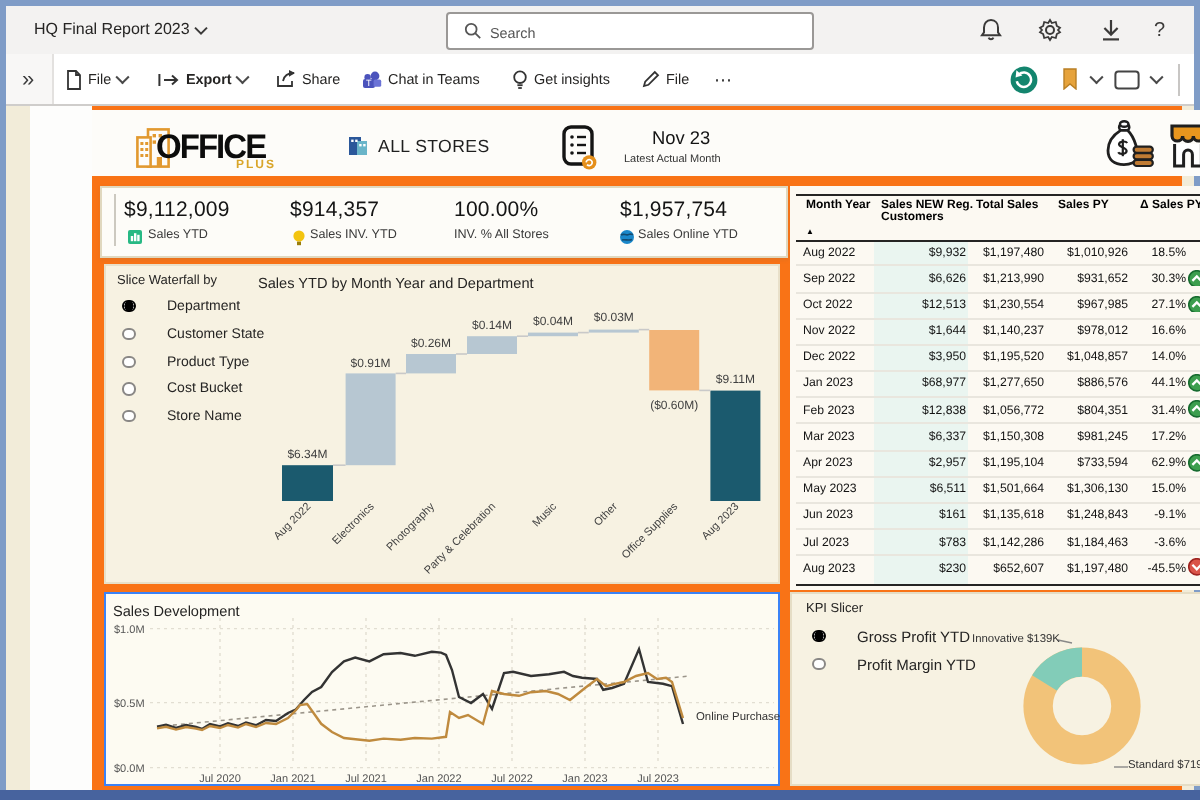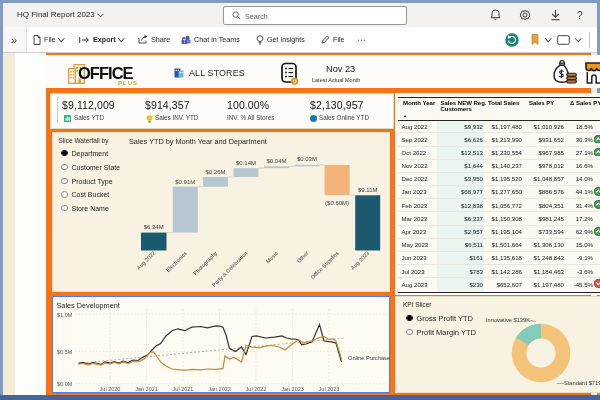--- a/index.html
+++ b/index.html
@@ -32,21 +32,21 @@
 
 #wf { position:absolute; left:37px; top:79px; width:338px; height:160px; background:#f7f2e2; border:1px solid #e8e0c9; }
 
 #sd { position:absolute; left:37px; top:242.5px; width:338px; height:97px; background:#fdfbf2; border:1px solid #3b82f6; }
 
 #tbl { position:absolute; left:380px; top:40px; width:215px; height:202px; background:#fcf9f2; }
 
 #br { position:absolute; left:380px; top:242.5px; width:215px; height:97px; background:#f7f2e2; border:1px solid #e5ddc5; }
 .radio { width:6.5px; height:6.5px; border:1px solid #8a8886; border-radius:50%; background:#fff; display:inline-block; }
 .radio.sel { border:1px solid #000; background:radial-gradient(circle, #000 0 2.2px, #fff 2.4px); }
-.rrow { position:absolute; display:flex; align-items:center; gap:4px; font-size:7px; color:#252423; }
+.rrow { position:absolute; display:flex; align-items:center; gap:16px; font-size:7px; color:#252423; }
 .thead { position:absolute; font-size:6px; font-weight:bold; color:#000; }
 .trow { position:absolute; font-size:6.1px; color:#141414; }
 .tnum { position:absolute; font-size:6.1px; color:#141414; text-align:right; }
 </style>
 </head>
 <body>
 <div id="bottomedge"></div>
 <div id="win">
 
   <div id="topbar">
@@ -229,21 +229,21 @@
         </svg>
       <span class="kl" style="left:23px;">Sales YTD</span>
       <span class="kv" style="left:94px;">$914,357</span>
       <svg class="abs" style="left:95px; top:20.5px;" width="7" height="8" viewBox="0 0 7 8">
           <circle cx="3.5" cy="3" r="2.8" fill="#f3c40f"></circle>
           <rect x="2.5" y="5.8" width="2" height="1.8" fill="#9a7d0a"></rect>
         </svg>
       <span class="kl" style="left:104px;">Sales INV. YTD</span>
       <span class="kv" style="left:176px;">100.00%</span>
       <span class="kl" style="left:176px;">INV. % All Stores</span>
-      <span class="kv" style="left:259px;">$2,130,957</span>
+      <span class="kv" style="left:259px;">$1,957,754</span>
       <svg class="abs" style="left:259px; top:21px;" width="7" height="7" viewBox="0 0 7 7">
           <circle cx="3.5" cy="3.5" r="3.5" fill="#1a87c9"></circle>
           <path d="M0.5 2.5 C2 1.5 3 3 4.5 2.2 C5.5 1.7 6 2.5 6.5 2.2" stroke="#134b71" stroke-width="0.8" fill="none"></path>
           <path d="M1 5 C2.5 4.5 4 5.5 6 4.8" stroke="#134b71" stroke-width="0.8" fill="none"></path>
         </svg>
       <span class="kl" style="left:268px;">Sales Online YTD</span>
     </div>
 
     <div id="wf">
       <span class="abs" style="left:5.5px; top:4px; font-size:6.5px; color:#252423;">Slice Waterfall by</span>

